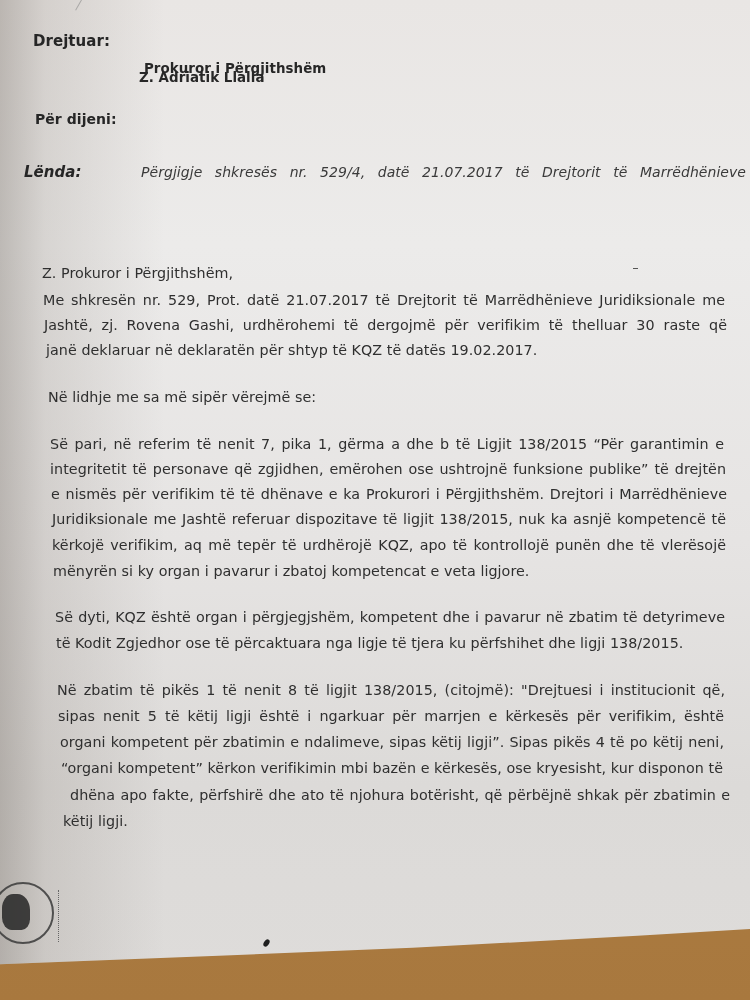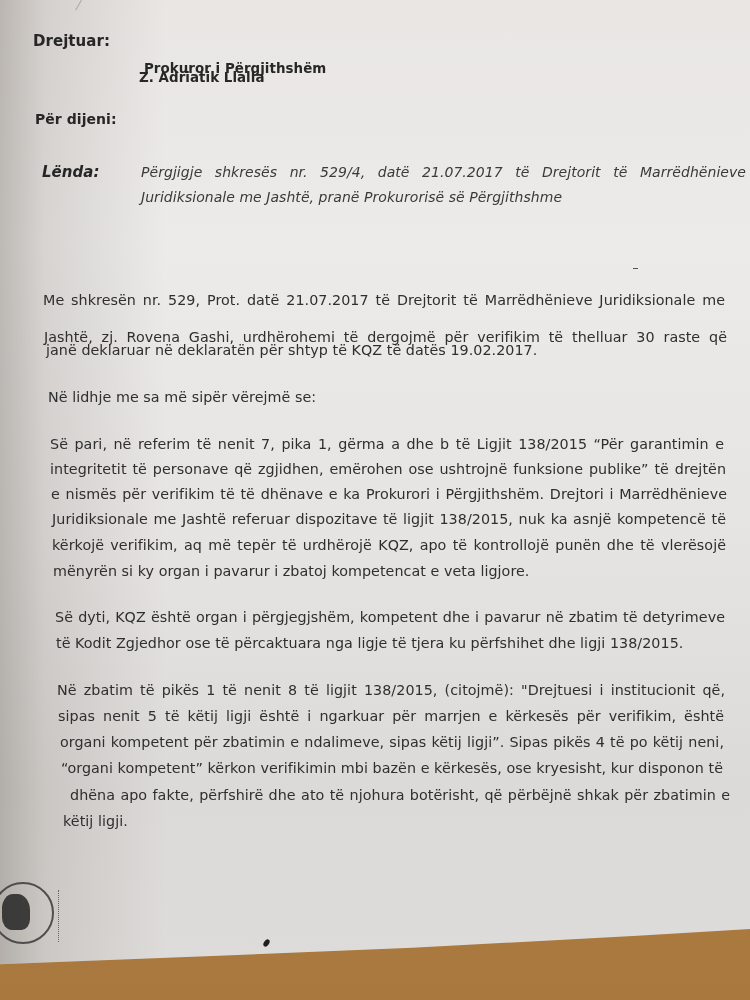--- a/index.html
+++ b/index.html
@@ -128,34 +128,34 @@
 <div class="paper">
 
   <div class="top-mark"></div>
 
   <div class="text hdr-label" style="left:33px; top:32px;">Drejtuar:</div>
   <div class="text hdr-value" style="left:139px; top:34px;margin-top:36px;">Z. Adriatik Llalla</div>
   <div class="text hdr-value" style="left:144px; top:61px;">Prokuror i  Përgjithshëm</div>
 
   <div class="text hdr-label" style="left:35px; top:111px; font-size:14px;">Për dijeni:</div>
 
-  <div class="text hdr-label italic" style="left:42px; top:163px;">Lënda:</div>
+  <div class="text hdr-label italic" style="left:24px; top:163px;">Lënda:</div>
   <div class="text subject" style="left:141px; top:164px; width:605px;">
     <span class="justify">Përgjigje shkresës nr. 529/4, datë 21.07.2017 të Drejtorit të Marrëdhënieve</span>
   </div>
-  <div class="text subject" style="left:141px; top:189px;">Juridiksionale me Jashtë, pranë Prokurorisë së Përgjithshme</div>
 
   <div class="dash-mark"></div>
 
+  <div class="text para-line" style="left:42px; top:265px;">Z. Prokuror i Përgjithshëm,</div>
 
   <div>
     <div class="text para-line" style="left:43px; top:292px; width:682px;">
         <span class="justify">Me shkresën nr. 529, Prot. datë 21.07.2017  të Drejtorit të Marrëdhënieve Juridiksionale me</span>
       </div>
-    <div class="text para-line" style="left:44px; top:317px; width:683px;margin-top:12px;">
+    <div class="text para-line" style="left:44px; top:317px; width:683px;">
         <span class="justify">Jashtë, zj. Rovena Gashi, urdhërohemi të dergojmë për verifikim të thelluar 30 raste që</span>
       </div>
     <div class="text para-line" style="left:46px; top:342px;">janë deklaruar në deklaratën për shtyp të KQZ të datës 19.02.2017.</div>
   </div>
 
   <div>
     <div class="text para-line" style="left:48px; top:389px;">Në lidhje me sa më sipër vërejmë se:</div>
   </div>
 
   <div>

